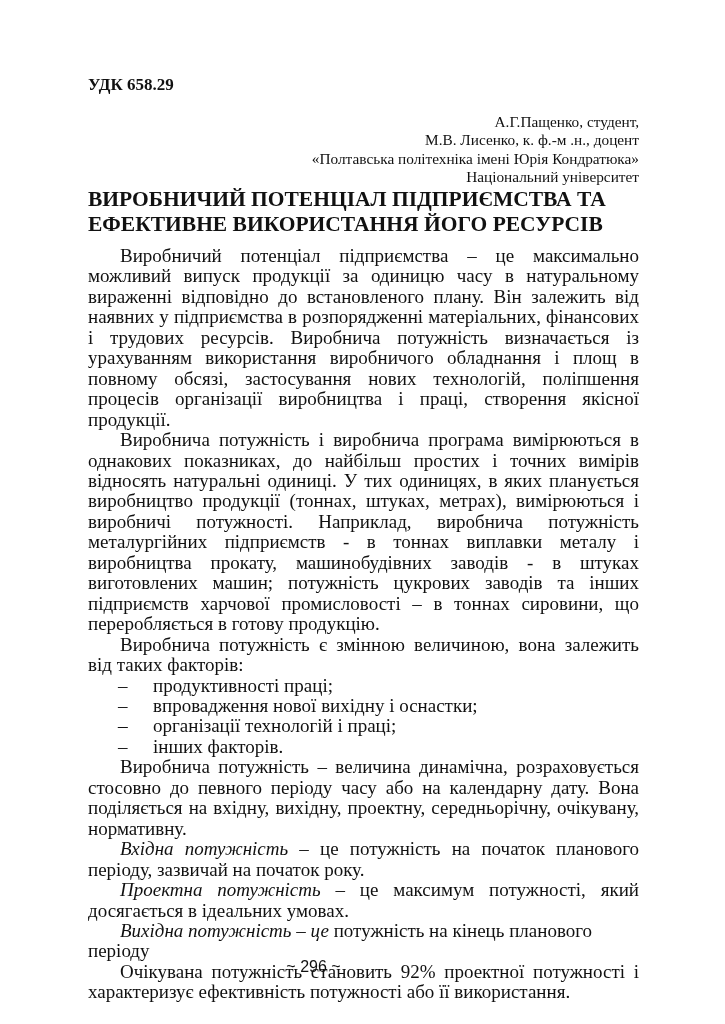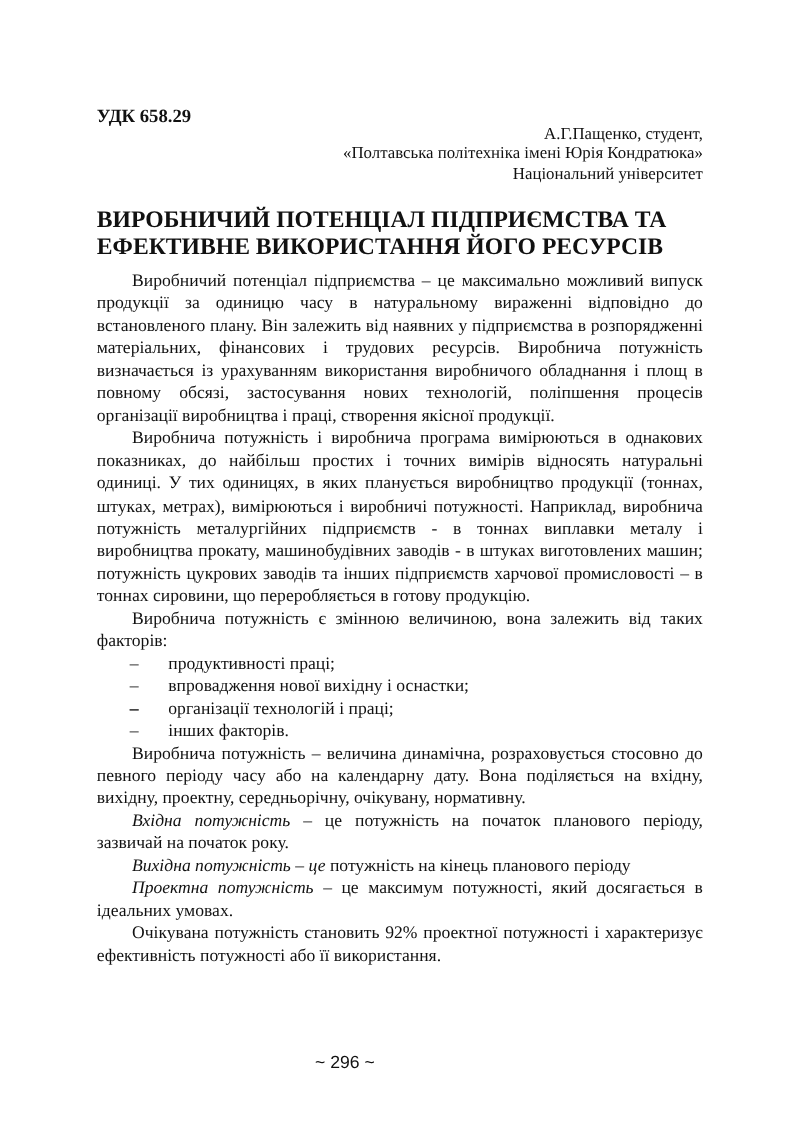--- a/index.html
+++ b/index.html
@@ -1,41 +1,42 @@
 <!DOCTYPE html>
 <html><head>
 <meta charset="utf-8">
 <style>
   html, body { margin: 0; padding: 0; background: #ffffff; }
   body { width: 725px; height: 1024px; position: relative; overflow: hidden;
          font-family: "Liberation Serif", "DejaVu Serif", serif; color: #111; }
   .page { position: absolute; left: 88px; top: 0; width: 551px; }
-  .udk { position: absolute; top: 96px; left: 0; font-weight: bold; font-size: 17px; }
+  .udk { position: absolute; top: 75px; left: 0; font-weight: bold; font-size: 17px; }
   .authors { position: absolute; top: 113px; right: 0; text-align: right; 
              font-size: 15.3px; line-height: 18.4px; }
   .title { position: absolute; top: 187px; left: 0; width: 551px; 
            font-weight: bold; font-size: 21.5px; line-height: 24.5px; }
-  .body { position: absolute; top: 246px; left: 0; width: 551px; font-size: 16px;
+  .body { position: absolute; top: 246px; left: 0; width: 551px; font-size: 19px;
           line-height: 20.45px; text-align: justify; }
   .body p { margin: 0; text-indent: 32px; }
   .body ul { list-style: none; margin: 0; padding: 0; }
   .body li { padding-left: 65px; position: relative; text-align: left; }
   .body li .dash { position: absolute; left: 30px; }
   .it { font-style: italic; }
   .footer { position: absolute; top: 958px; left: 0; width: 627px; text-align: center;
             font-family: Liberation Sans, sans-serif; font-size: 16px; }
 </style>
 </head>
 <body>
 
 <div class="page">
   <div class="udk">УДК 658.29</div>
 
   <div class="authors">
     <div>А.Г.Пащенко, студент,</div>
+    <div>М.В. Лисенко, к. ф.-м .н., доцент</div>
     <div>«Полтавська політехніка імені Юрія Кондратюка»</div>
     <div>Національний університет</div>
   </div>
 
   <div class="title">
     <div>ВИРОБНИЧИЙ ПОТЕНЦІАЛ ПІДПРИЄМСТВА ТА</div>
     <div>ЕФЕКТИВНЕ ВИКОРИСТАННЯ ЙОГО РЕСУРСІВ</div>
   </div>
 
   <div class="body">
@@ -44,19 +45,19 @@
     <p>Виробнича потужність є змінною величиною, вона залежить від таких факторів:</p>
     <ul>
       <li><span class="dash">–</span><span>продуктивності праці;</span></li>
       <li><span class="dash">–</span><span>впровадження нової вихідну і оснастки;</span></li>
       <li><span class="dash">–</span></li>
       <li><span class="dash">–</span><span>організації технологій і праці;</span></li>
       <li><span class="dash">–</span><span>інших факторів.</span></li>
     </ul>
     <p>Виробнича потужність – величина динамічна, розраховується стосовно до певного періоду часу або на календарну дату. Вона поділяється на вхідну, вихідну, проектну, середньорічну, очікувану, нормативну.</p>
     <p><span class="it">Вхідна потужність</span><span> – це потужність на початок планового періоду, зазвичай на початок року.</span></p>
+    <p><span class="it">Проектна потужність</span><span> – це максимум потужності, який досягається в ідеальних умовах.</span></p>
     <p style="text-align:left"><span class="it">Вихідна потужність – це</span><span> потужність на кінець планового періоду</span></p>
-    <p><span class="it">Проектна потужність</span><span> – це максимум потужності, який досягається в ідеальних умовах.</span></p>
     <p>Очікувана потужність становить 92% проектної потужності і характеризує ефективність потужності або її використання.</p>
   </div>
 </div>
 
 <div class="footer">~ 296 ~</div>
 
 </body></html>

